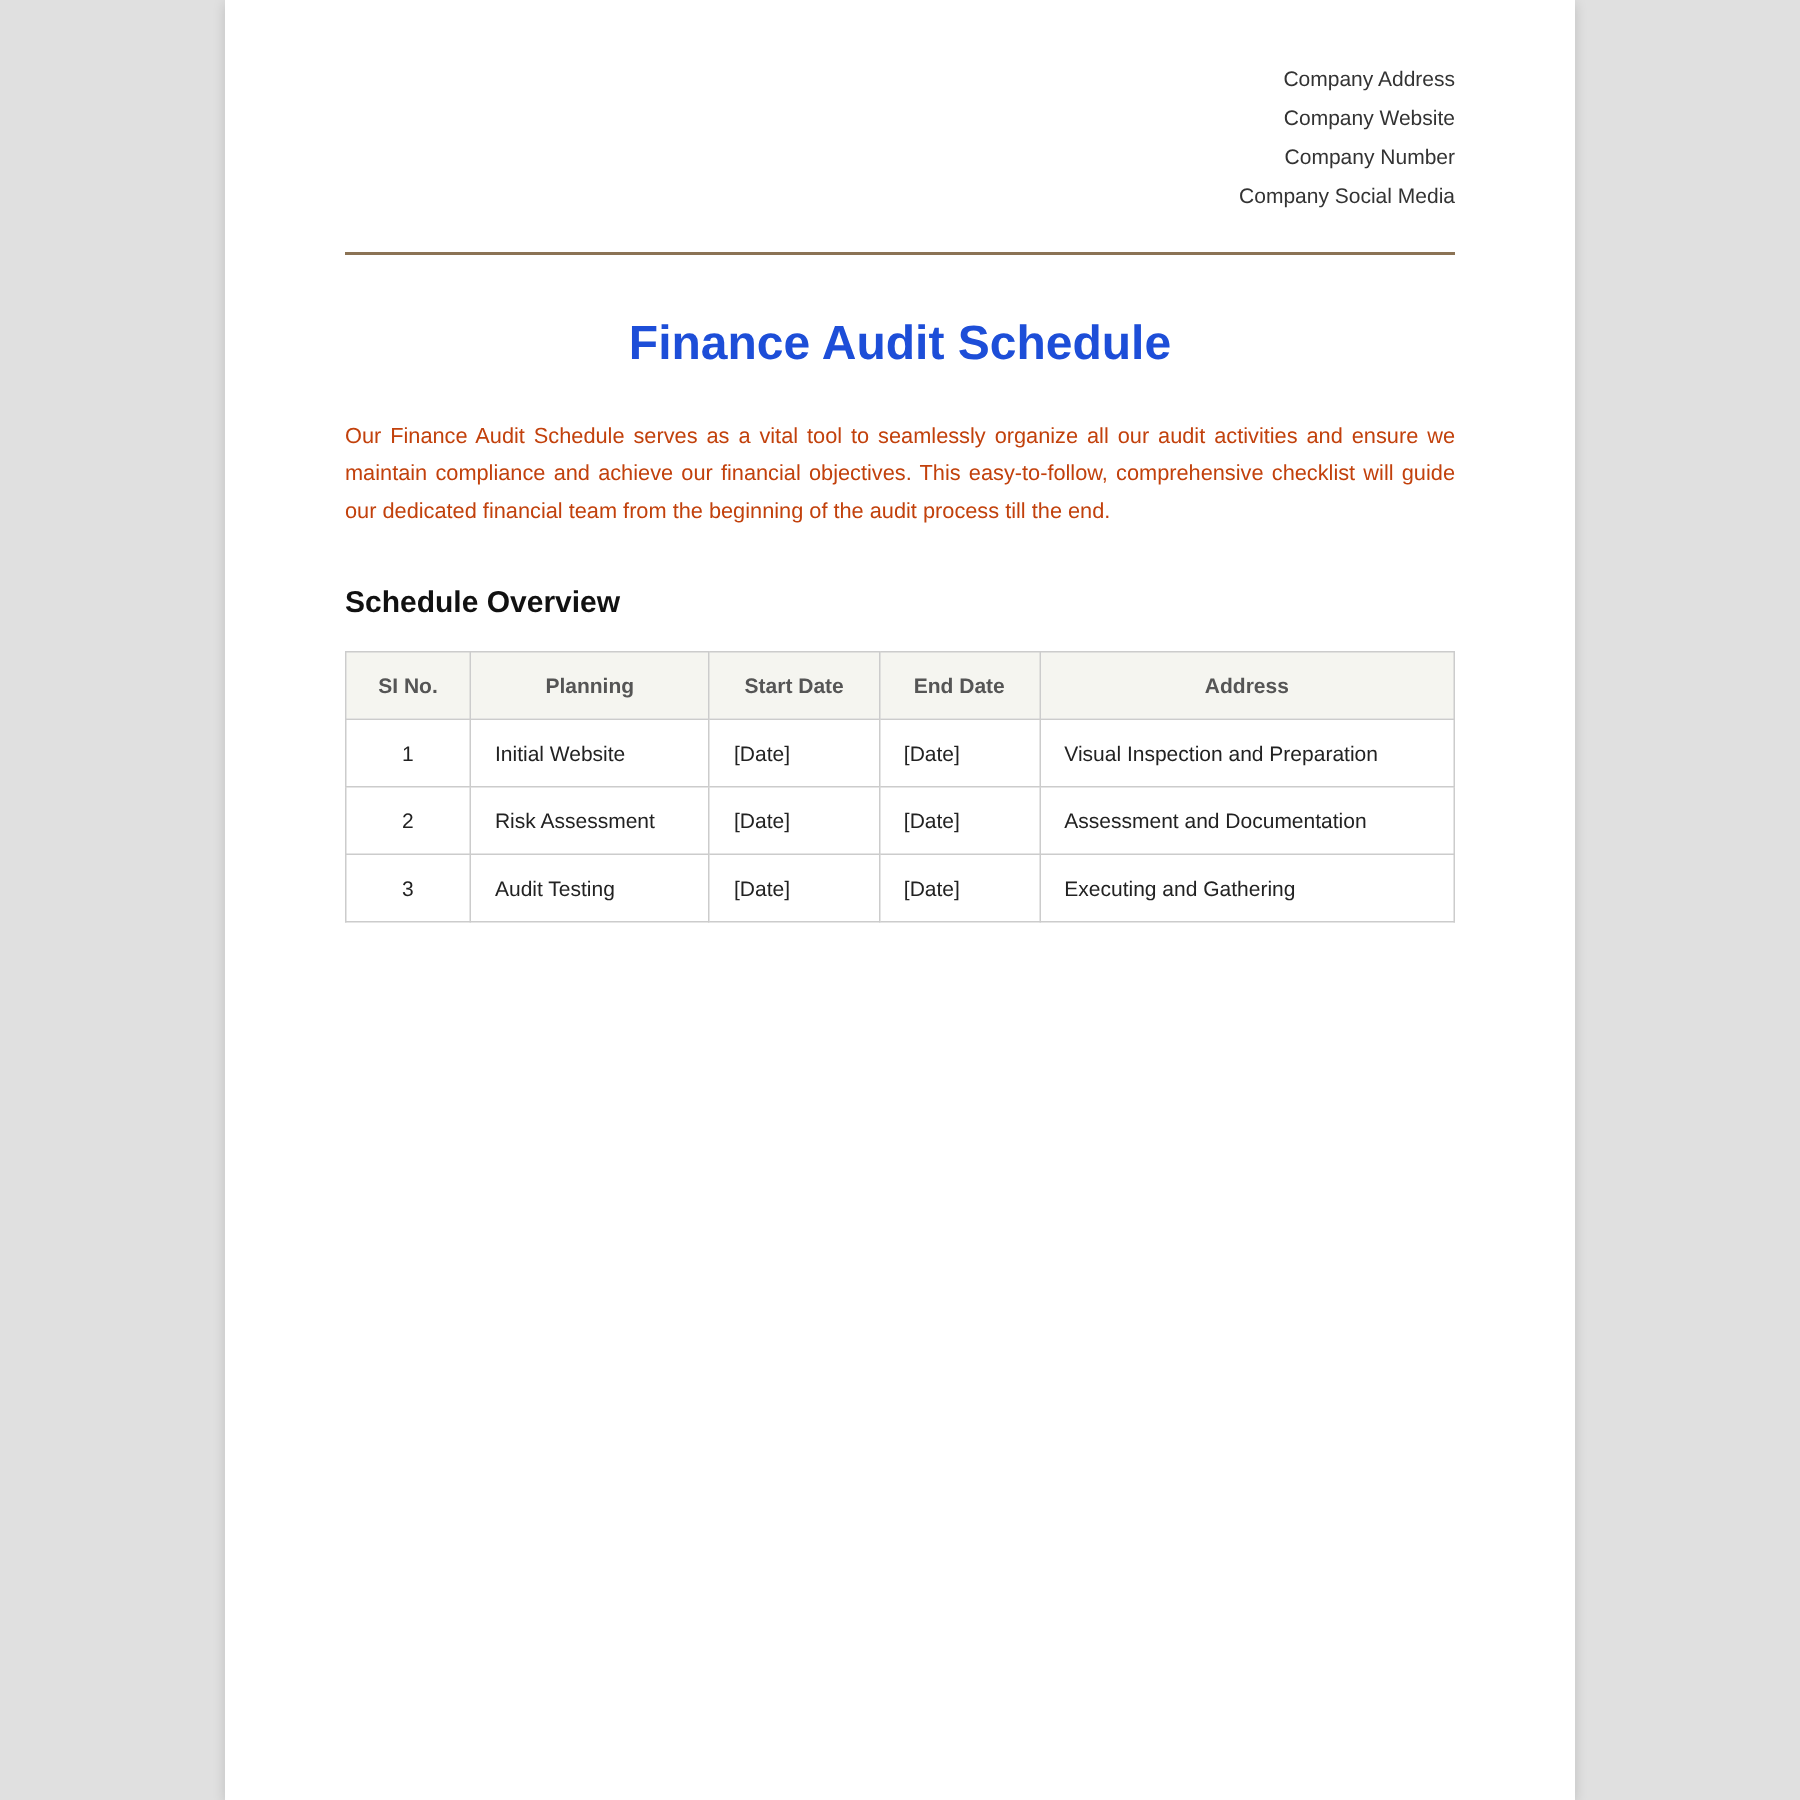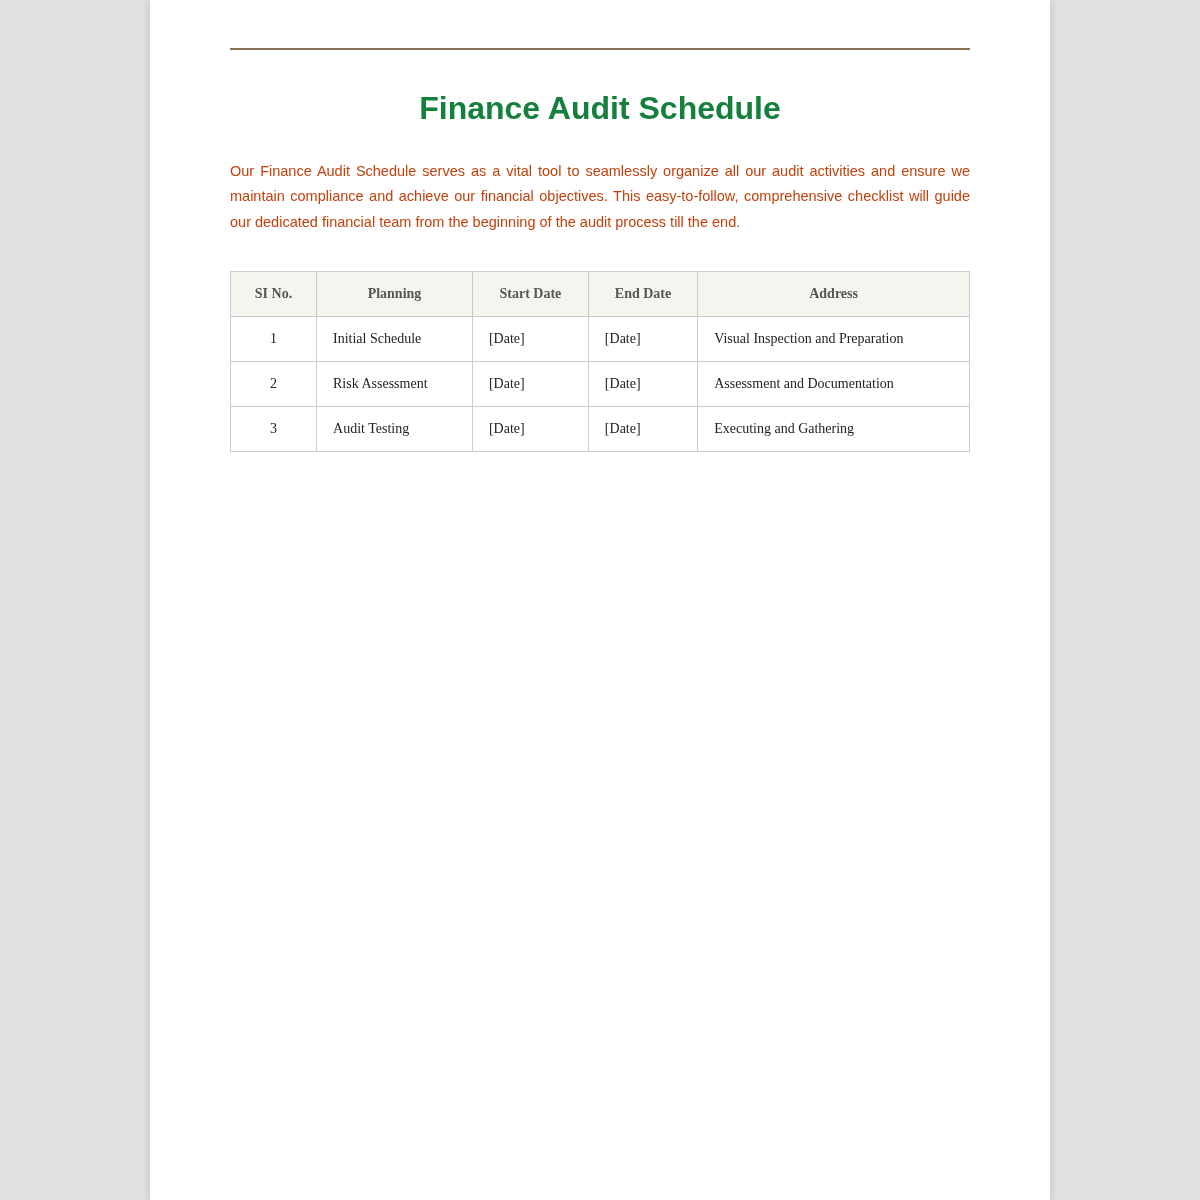--- a/index.html
+++ b/index.html
@@ -45,21 +45,21 @@
       border: none;
       border-top: 2px solid #8B7355;
       margin: 8px 0 40px 0;
     }
 
     .document-title {
       text-align: center;
       font-family: Arial, sans-serif;
       font-size: 32px;
       font-weight: bold;
-      color: #15803d;
+      color: #1d4ed8;
       margin-bottom: 32px;
       margin-top: 40px;
     }
 
     .intro-text {
       font-family: Arial, sans-serif;
       font-size: 14.5px;
       color: #c2410c;
       line-height: 1.75;
       text-align: justify;
@@ -70,21 +70,21 @@
       font-family: Arial, sans-serif;
       font-size: 20px;
       font-weight: bold;
       color: #111111;
       margin-bottom: 20px;
     }
 
     .schedule-table {
       width: 100%;
       border-collapse: collapse;
-      font-family: Liberation Serif, serif;
+      font-family: Liberation Sans, sans-serif;
       font-size: 14px;
     }
 
     .schedule-table th {
       background-color: #f5f5f0;
       color: #555555;
       font-weight: bold;
       padding: 14px 16px;
       border: 1px solid #cccccc;
       text-align: center;
@@ -107,42 +107,51 @@
 
     .schedule-table tbody tr {
       background-color: #ffffff;
     }
   </style>
 </head>
 <body>
 
 <div class="page">
 
+  <div class="header-section">
+    <div class="company-info">
+      <div>Company Address</div>
+      <div>Company Website</div>
+      <div>Company Number</div>
+      <div>Company Social Media</div>
+    </div>
+  </div>
 
   <hr class="divider">
 
   <h1 class="document-title">Finance Audit Schedule</h1>
 
   <p class="intro-text">Our Finance Audit Schedule serves as a vital tool to seamlessly organize all our audit activities and ensure we maintain compliance and achieve our financial objectives. This easy-to-follow, comprehensive checklist will guide our dedicated financial team from the beginning of the audit process till the end.</p>
 
+  <h2 class="section-heading">Schedule Overview</h2>
 
   <table class="schedule-table">
     <thead>
       <tr>
         <th>SI No.</th>
         <th>Planning</th>
         <th>Start Date</th>
         <th>End Date</th>
         <th>Address</th>
       </tr>
     </thead>
     <tbody id="table-body">
     <tr>
           <td class="num">1</td>
-          <td>Initial Schedule</td>
+          <td>Initial Website</td>
           <td class="center">[Date]</td>
           <td class="center">[Date]</td>
           <td>Visual Inspection and Preparation</td>
         </tr>
         <tr>
           <td class="num">2</td>
           <td>Risk Assessment</td>
           <td class="center">[Date]</td>
           <td class="center">[Date]</td>
           <td>Assessment and Documentation</td>

